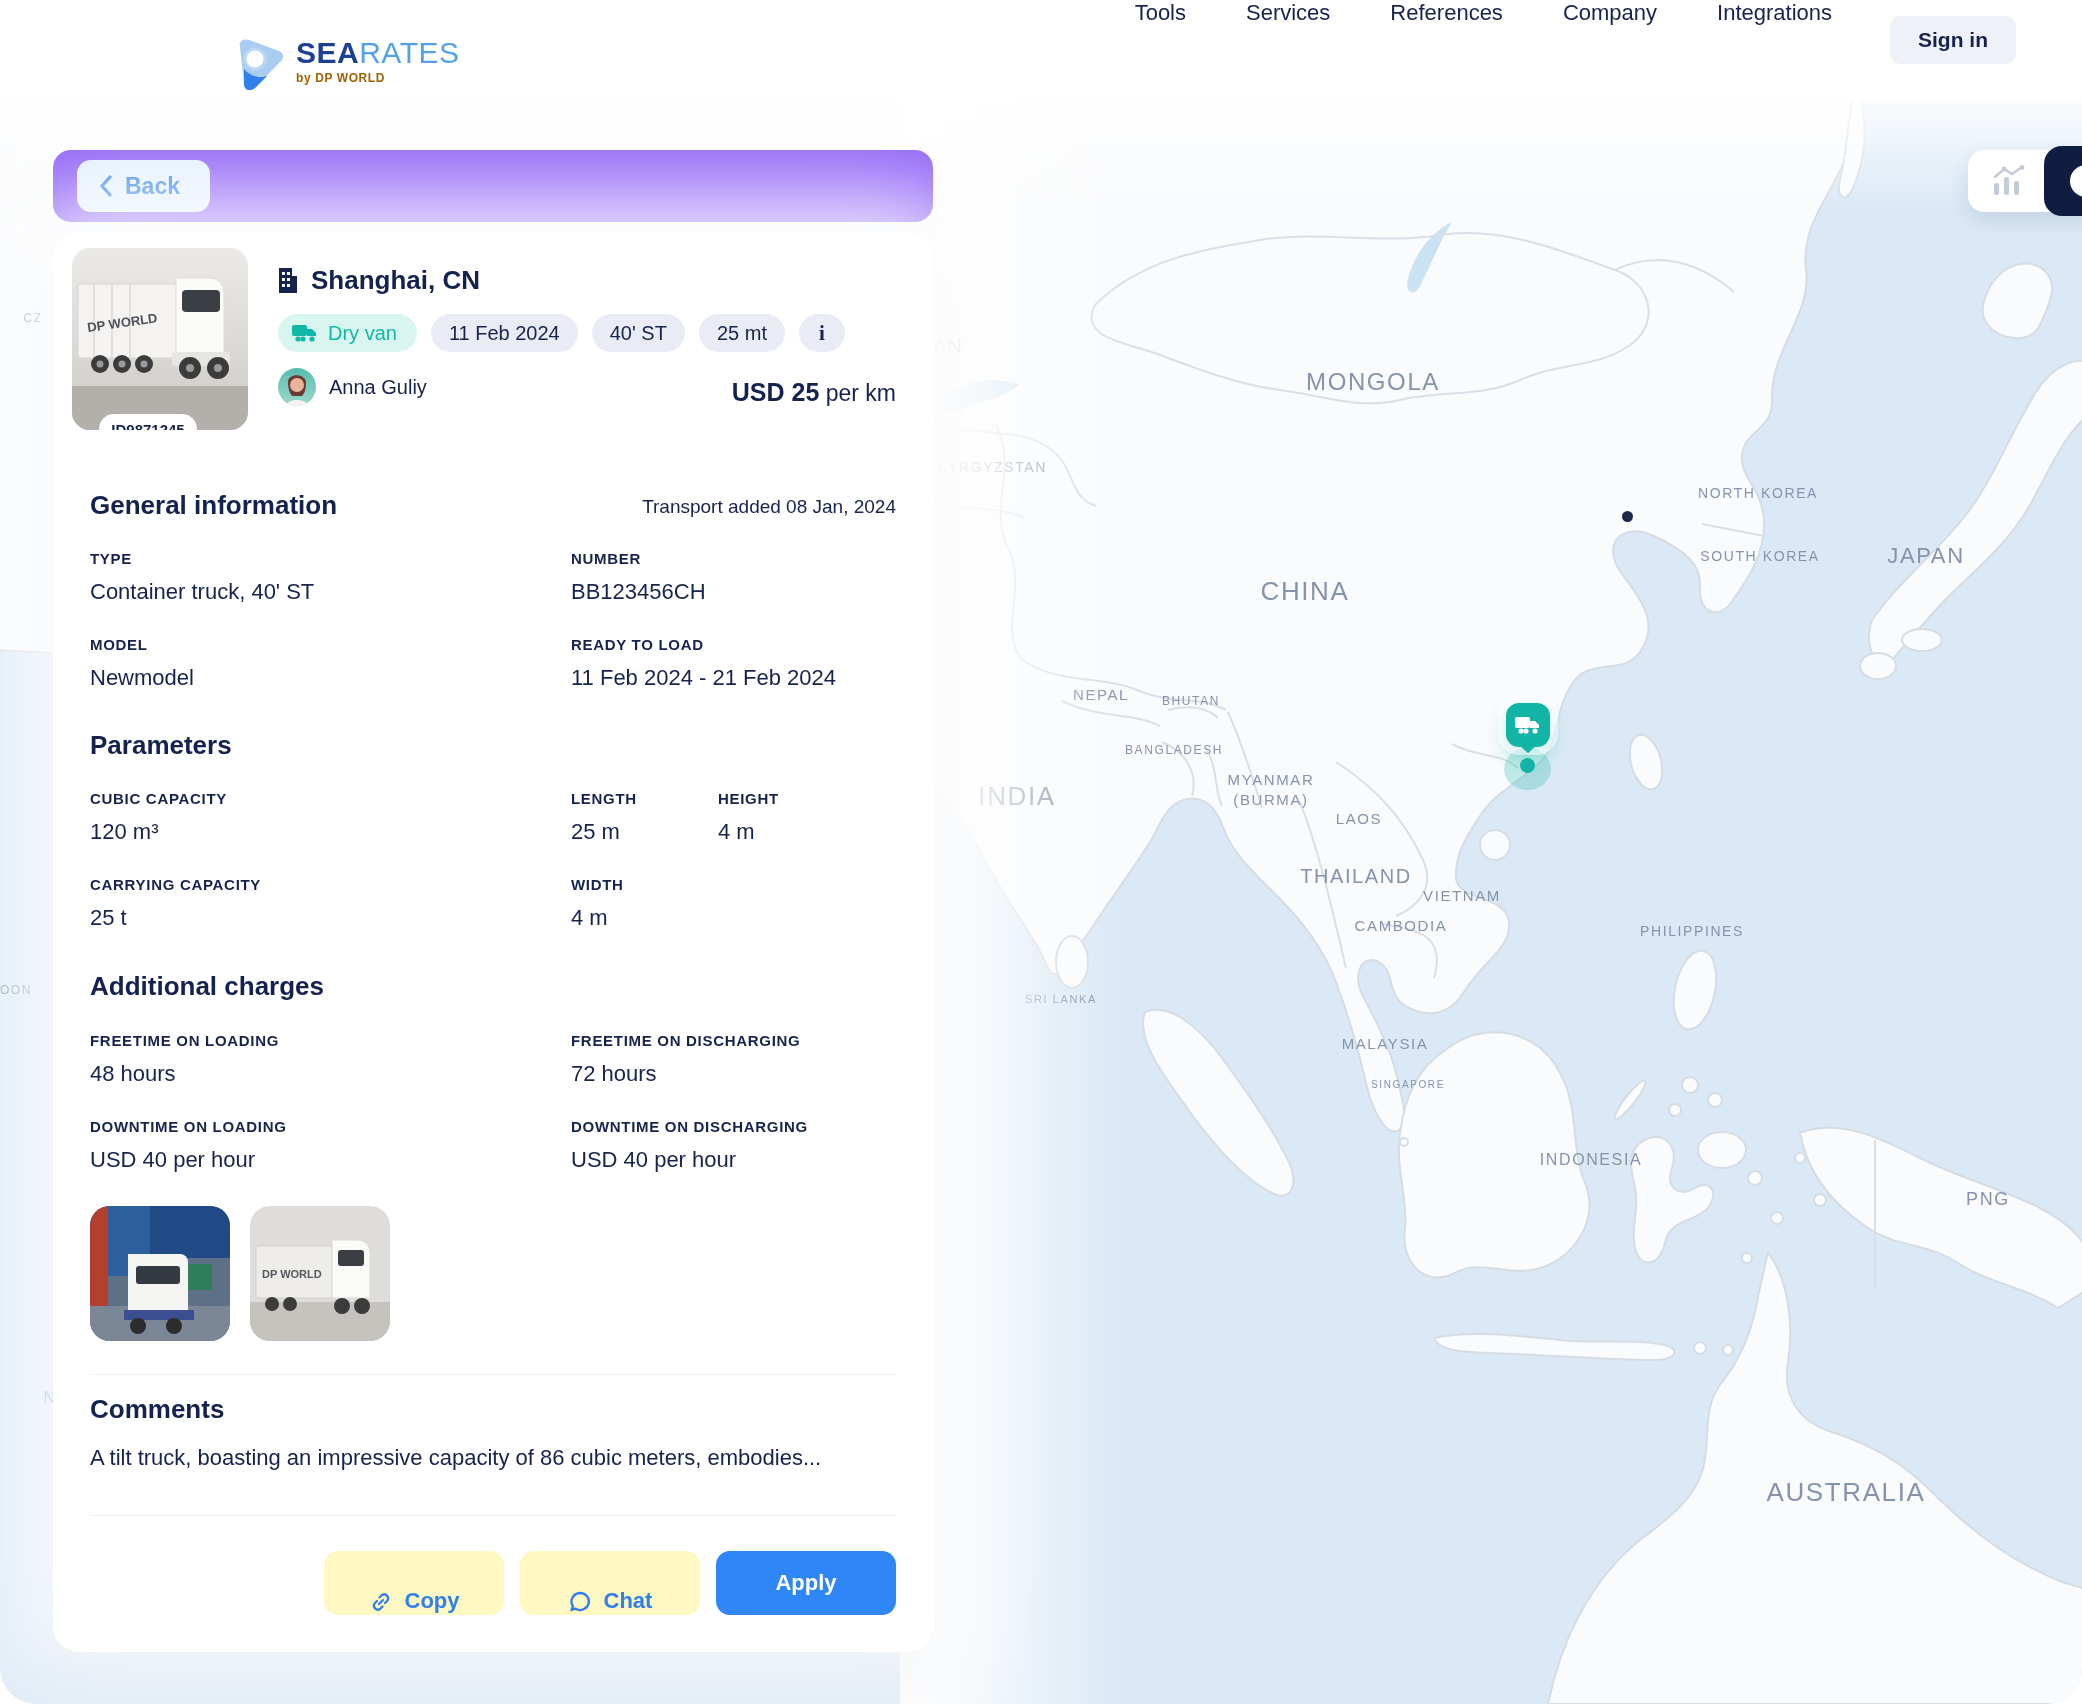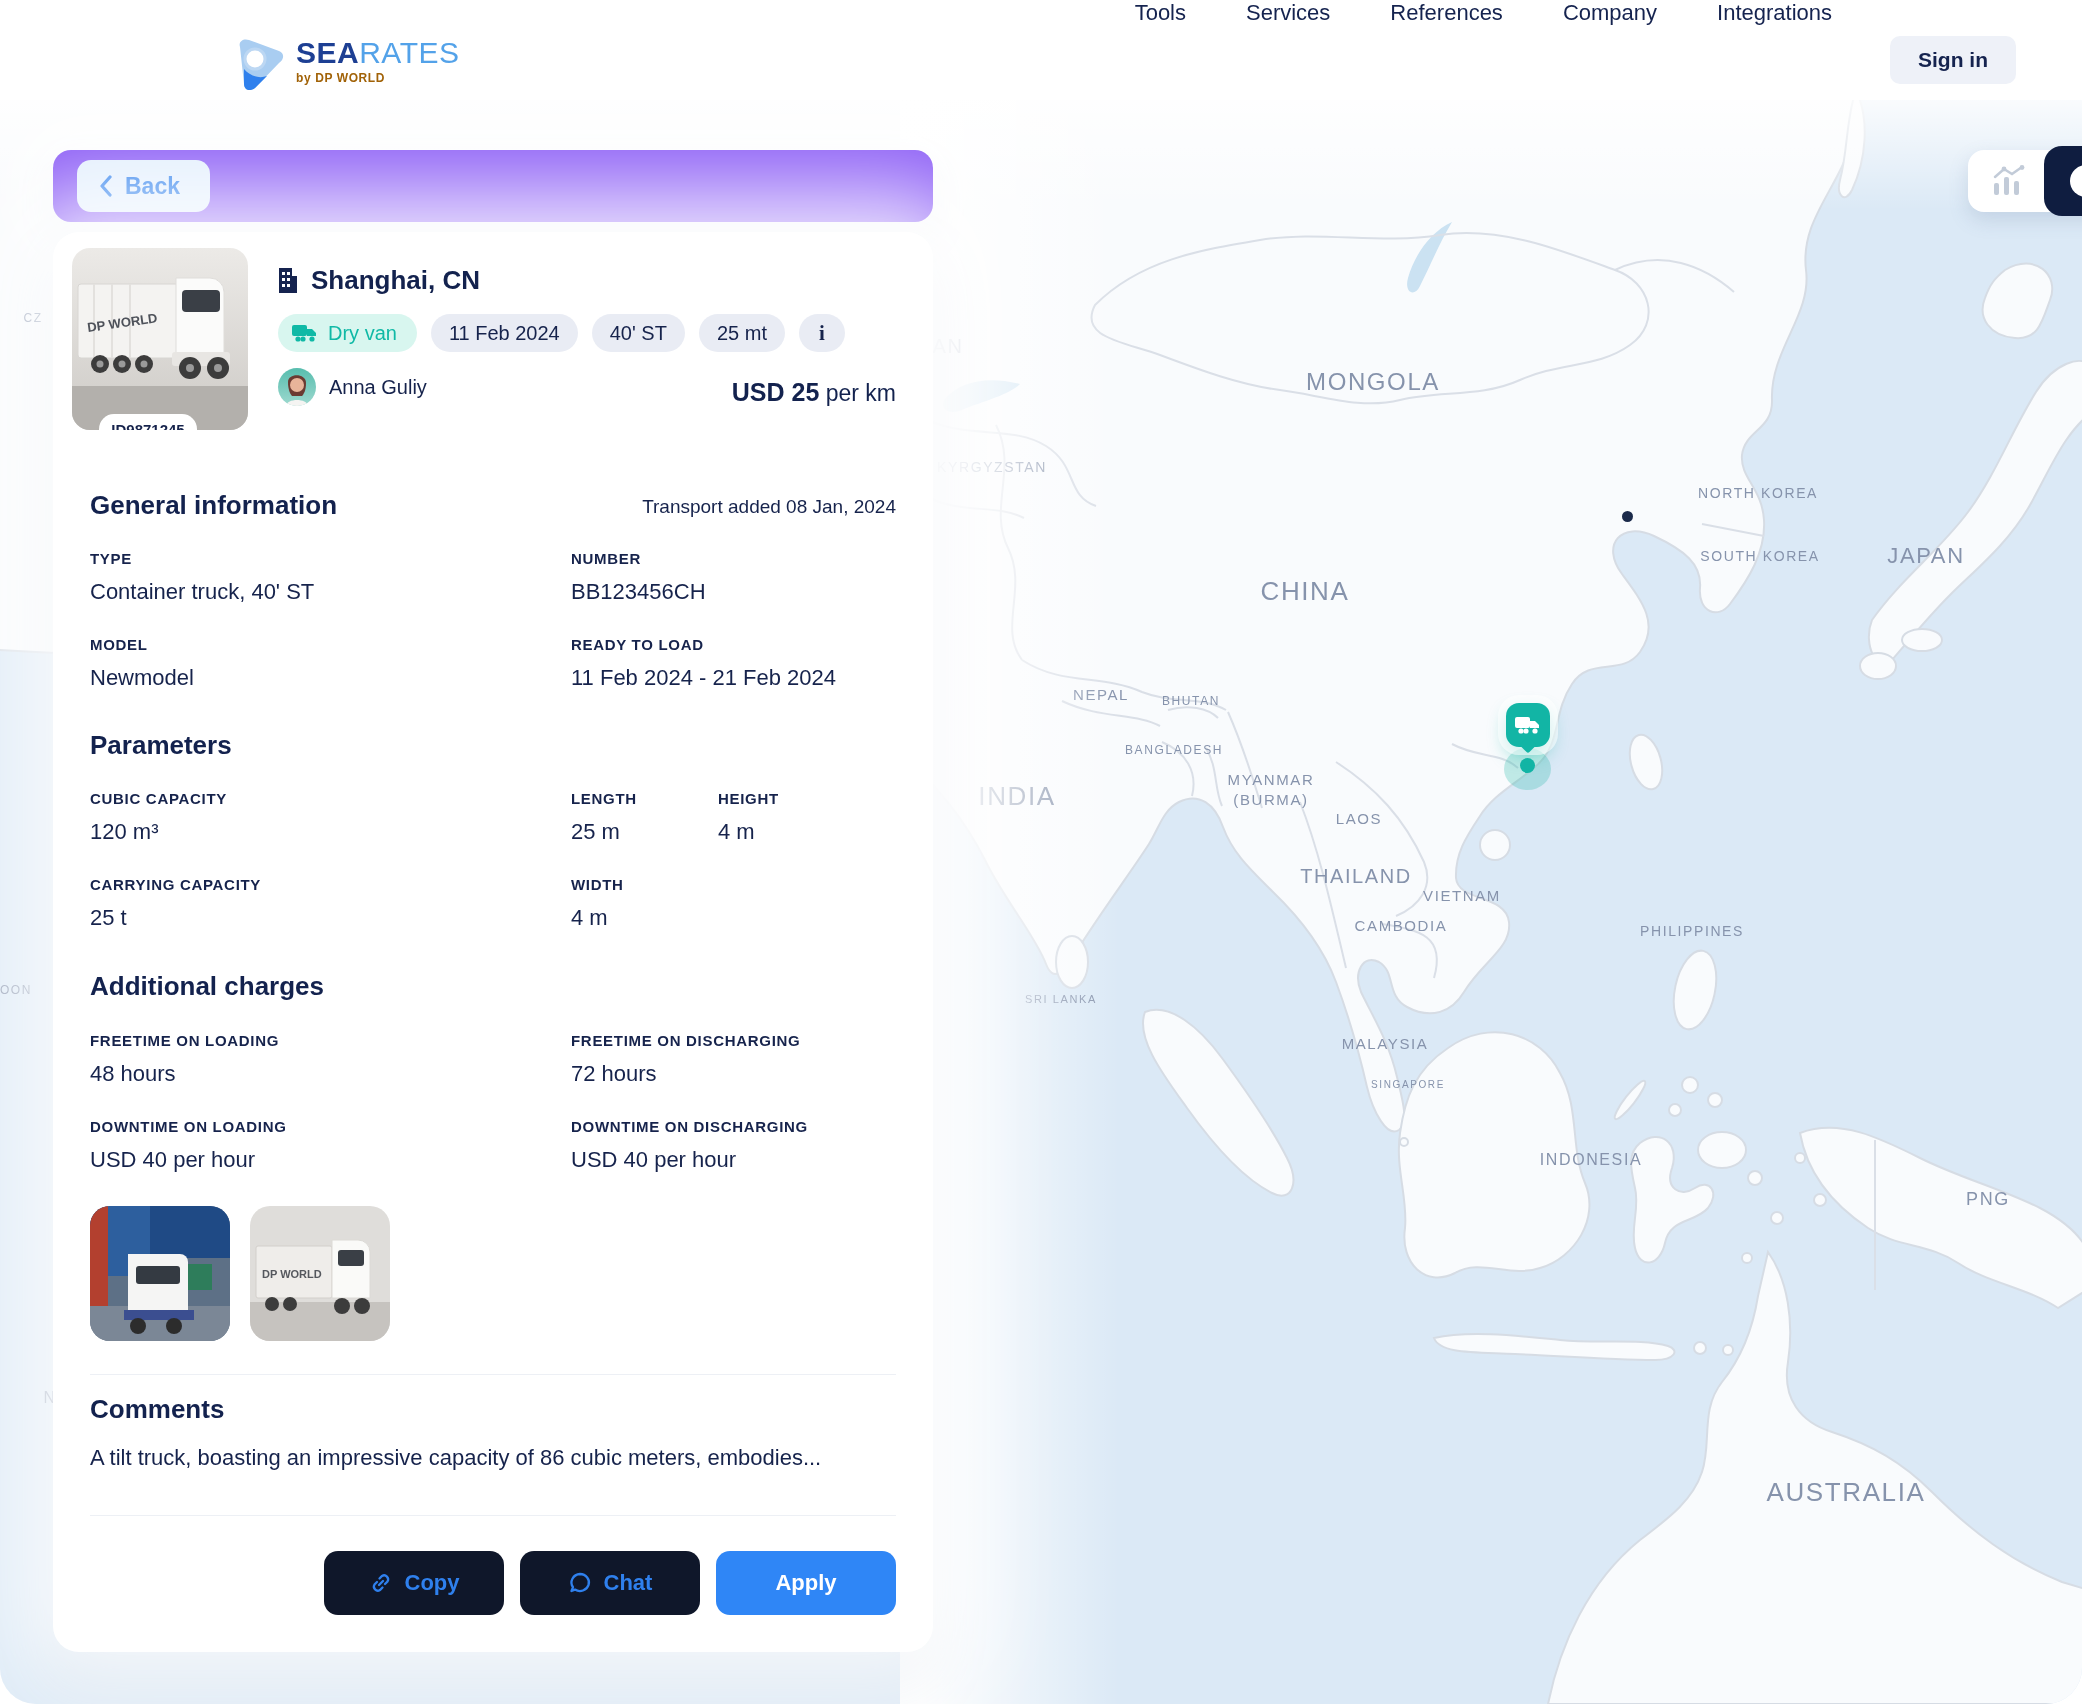--- a/index.html
+++ b/index.html
@@ -9,21 +9,21 @@
   
   .header{position:absolute;left:0;top:0;width:2082px;height:100px;background:#fff;z-index:60;}
   .logo{position:absolute;left:236px;top:38px;display:flex;align-items:flex-start;gap:12px;}
   .logo-text{line-height:1;}
   .logo-main{font-size:30px;letter-spacing:.5px;}
   .logo-sea{font-weight:800;color:#1d3f93;}
   .logo-rates{font-weight:400;color:#53a2e9;}
   .logo-by{font-size:12px;font-weight:700;color:#a16207;letter-spacing:.6px;margin-top:4px;}
   .nav{position:absolute;right:250px;top:0;height:100px;display:flex;align-items:flex-start;gap:60px;}
   .nav-item{font-size:22px;font-weight:500;color:#15234f;cursor:pointer;white-space:nowrap;}
-  .signin{position:absolute;right:66px;top:36px;background:#eef1f8;border-radius:10px;
+  .signin{position:absolute;right:66px;top:16px;background:#eef1f8;border-radius:10px;
           padding:12px 28px;font-size:21px;font-weight:700;color:#15234f;cursor:pointer;}
 
   
   .map-wrap{position:absolute;left:0;top:100px;width:2082px;height:1604px;background:#dbe9f6;z-index:1;}
   .land{fill:#f9fbfd;stroke:#d6dce4;stroke-width:2;}
   .border{fill:none;stroke:#dadfe7;stroke-width:2;}
   .lake{fill:#cbe2f2;stroke:none;}
   .map-label-layer{position:absolute;left:0;top:0;width:2082px;height:1704px;z-index:5;pointer-events:none;}
   .map-label{position:absolute;transform:translate(-50%,-50%);color:#8693ac;font-weight:500;
              letter-spacing:1.6px;white-space:pre-line;text-align:center;line-height:1.35;}
@@ -86,21 +86,21 @@
   .flabel{font-size:15px;font-weight:700;letter-spacing:.7px;color:#16234c;}
   .fvalue{font-size:22px;color:#16234c;margin-top:12px;}
 
   .thumb{position:absolute;top:974px;width:140px;height:135px;border-radius:20px;overflow:hidden;cursor:pointer;}
   .divider{position:absolute;left:37px;width:806px;height:1px;background:#edf0f5;}
   .comment-text{position:absolute;left:37px;top:1212px;width:800px;font-size:22px;color:#16234c;line-height:1.3;}
 
   .btn-row{position:absolute;right:37px;top:1319px;display:flex;gap:16px;}
   .btn{height:64px;width:180px;border-radius:14px;display:flex;align-items:center;justify-content:center;
        gap:12px;font-size:22px;font-weight:700;cursor:pointer;border:none;}
-  .btn.light{background:#0f172a;color:#2f80ed;}
+  .btn.light{background:#fef9c3;color:#2f80ed;align-items:flex-end;}
   .btn.primary{background:#2f86f6;color:#fff;}
 </style>
 </head>
 <body>
 
 <div id="app">
 
   <div class="map-wrap">
     <svg width="2082" height="1604" viewBox="0 0 2082 1604">
 

